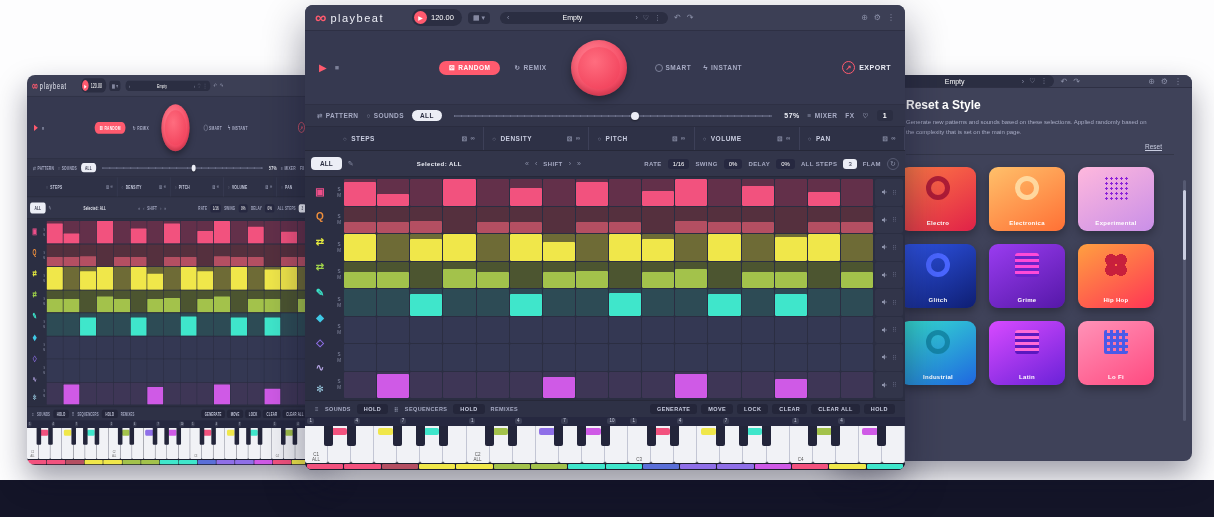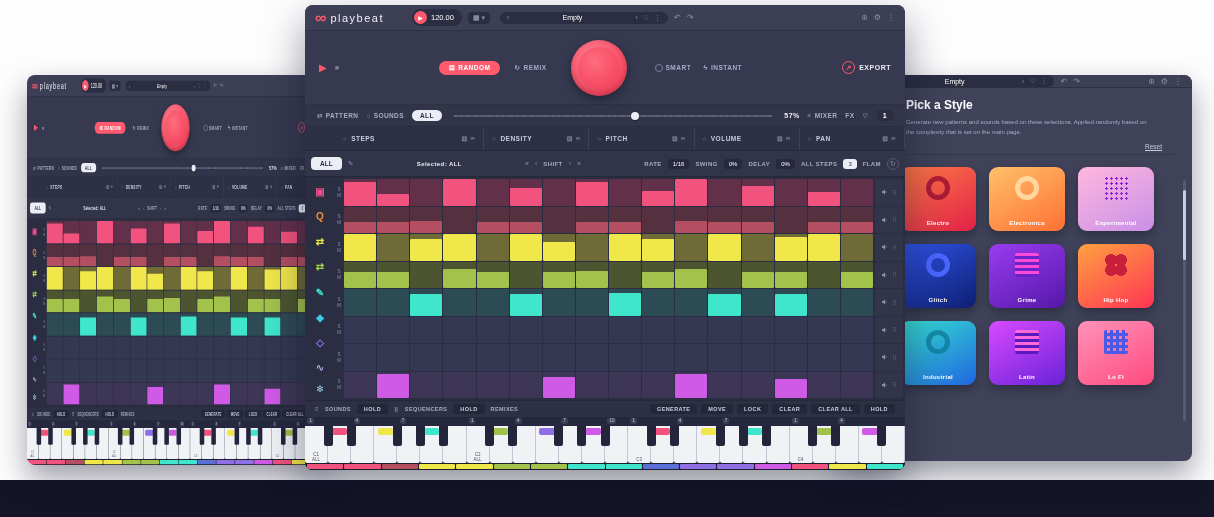--- a/index.html
+++ b/index.html
@@ -1460,21 +1460,21 @@
         <span class="pb-ic">⋮</span>
       </div>
       <span class="hdr-ic">↶</span>
       <span class="hdr-ic">↷</span>
       <div class="hdr-spacer"></div>
       <span class="hdr-ic">⊕</span>
       <span class="hdr-ic">⚙</span>
       <span class="hdr-ic">⋮</span>
     </div>
     <div class="rw-body">
-      <div class="rw-title">Pick a Style</div>
+      <div class="rw-title">Reset a Style</div>
       <div class="rw-desc">Generate new patterns and sounds based on these selections. Applied randomly based on the complexity that is set on the main page.</div>
       <a class="rw-reset">Reset</a>
       <div class="rw-divider"></div>
       <div class="cards">
           <div class="card electro">
             <div class="card-icon icon-electro"></div>
             <span class="card-label">Electro</span>
           </div>
           <div class="card electronica">
             <div class="card-icon icon-electronica"></div>

